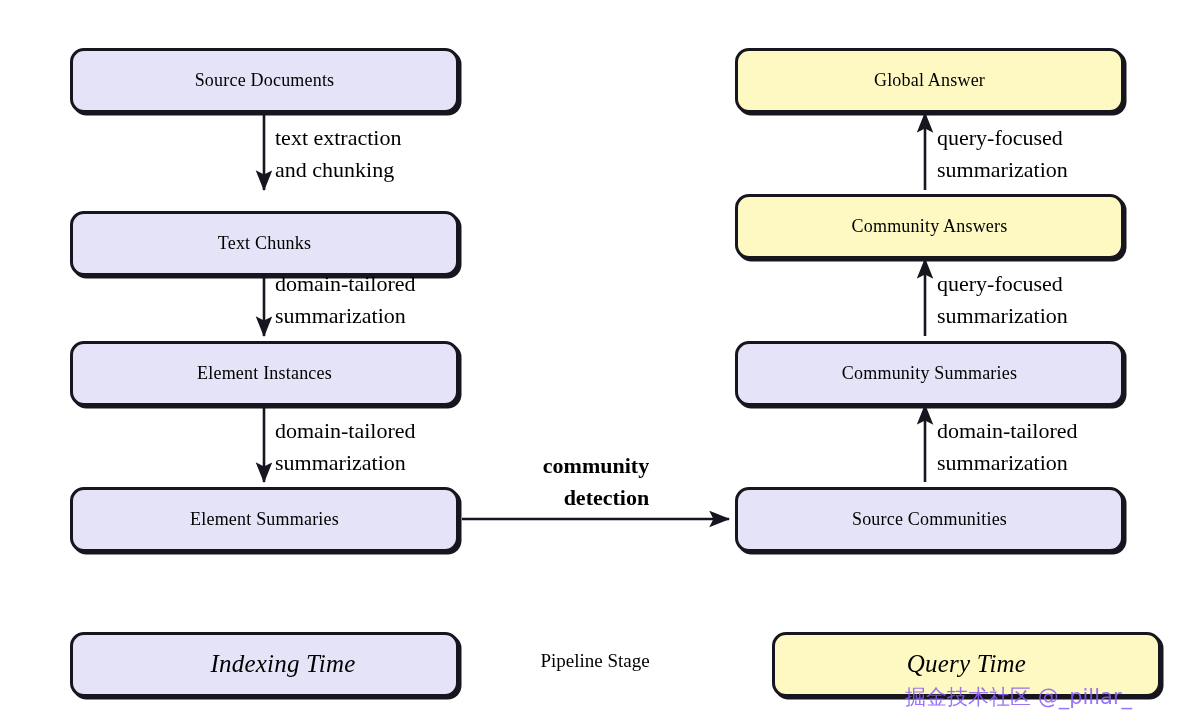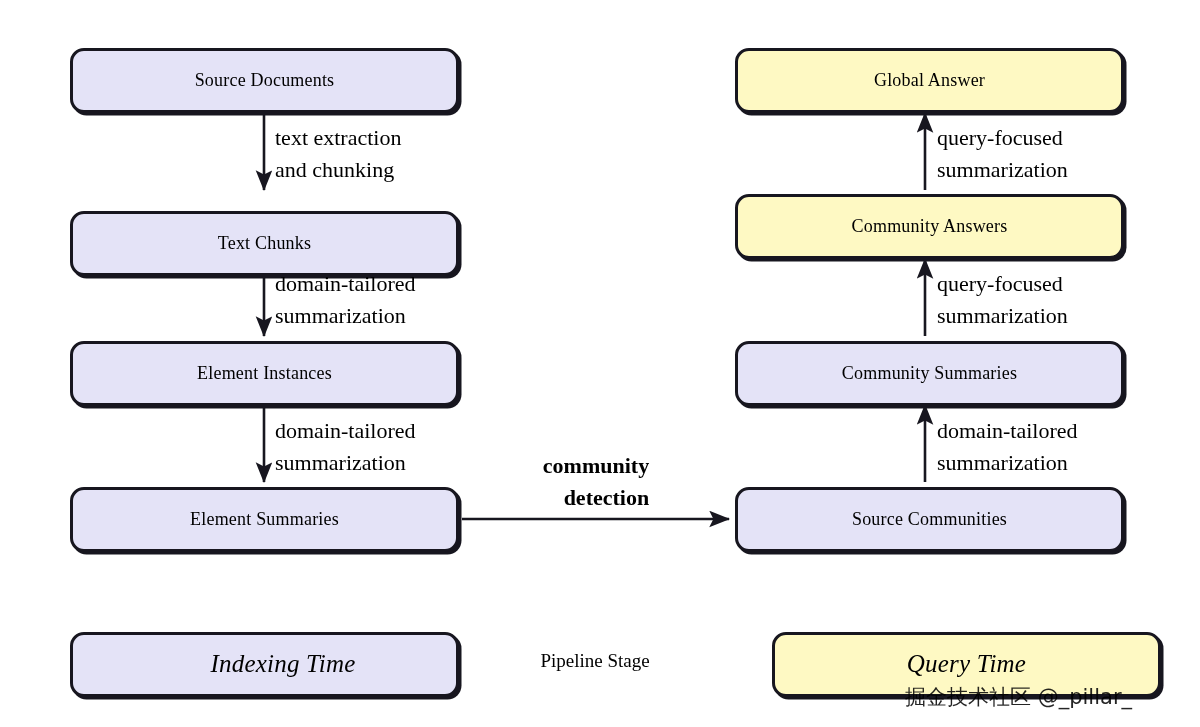--- a/index.html
+++ b/index.html
@@ -76,21 +76,21 @@
     inset: 0;
     width: 1200px;
     height: 727px;
     pointer-events: none;
   }
 
   
   .watermark {
     position: absolute;
     font-size: 21px;
-    color: #000000;
+    color: #8b5cf6;
     opacity: 0.85;
     white-space: nowrap;
     font-family: "DejaVu Sans", "Liberation Sans", sans-serif;
   }
 </style>
 </head>
 <body>
 
 <div id="diagram">
 

